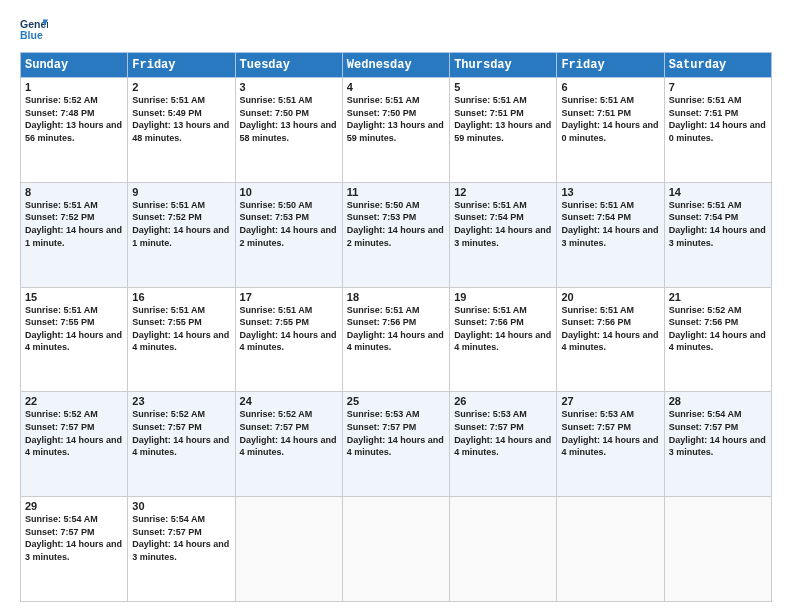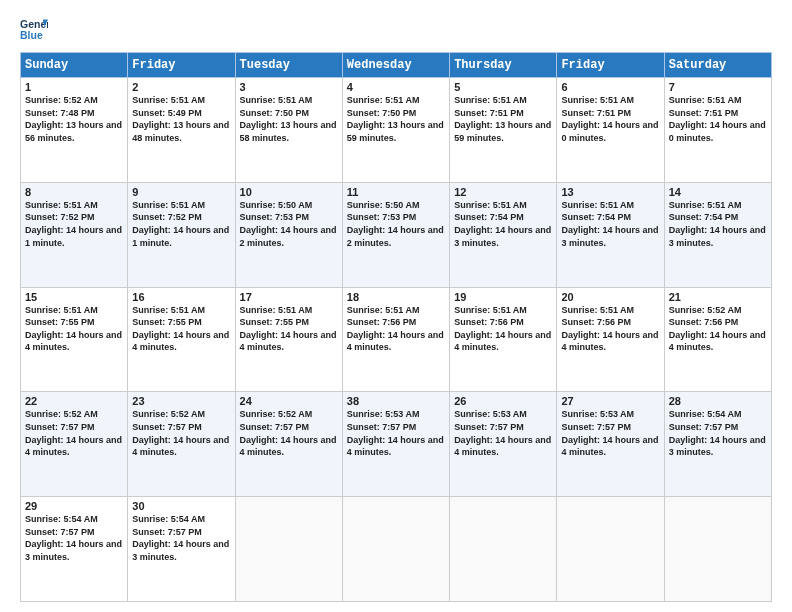--- a/index.html
+++ b/index.html
@@ -321,21 +321,21 @@
       </td>
           <td>
         <span class="day-num">24</span>
         <div class="day-info">
           <span>Sunrise: 5:52 AM</span><br>
           <span>Sunset: 7:57 PM</span><br>
           <span>Daylight: 14 hours and 4 minutes.</span>
         </div>
       </td>
           <td>
-        <span class="day-num">38</span>
+        <span class="day-num">25</span>
         <div class="day-info">
           <span>Sunrise: 5:53 AM</span><br>
           <span>Sunset: 7:57 PM</span><br>
           <span>Daylight: 14 hours and 4 minutes.</span>
         </div>
       </td>
           <td>
         <span class="day-num">26</span>
         <div class="day-info">
           <span>Sunrise: 5:53 AM</span><br>

